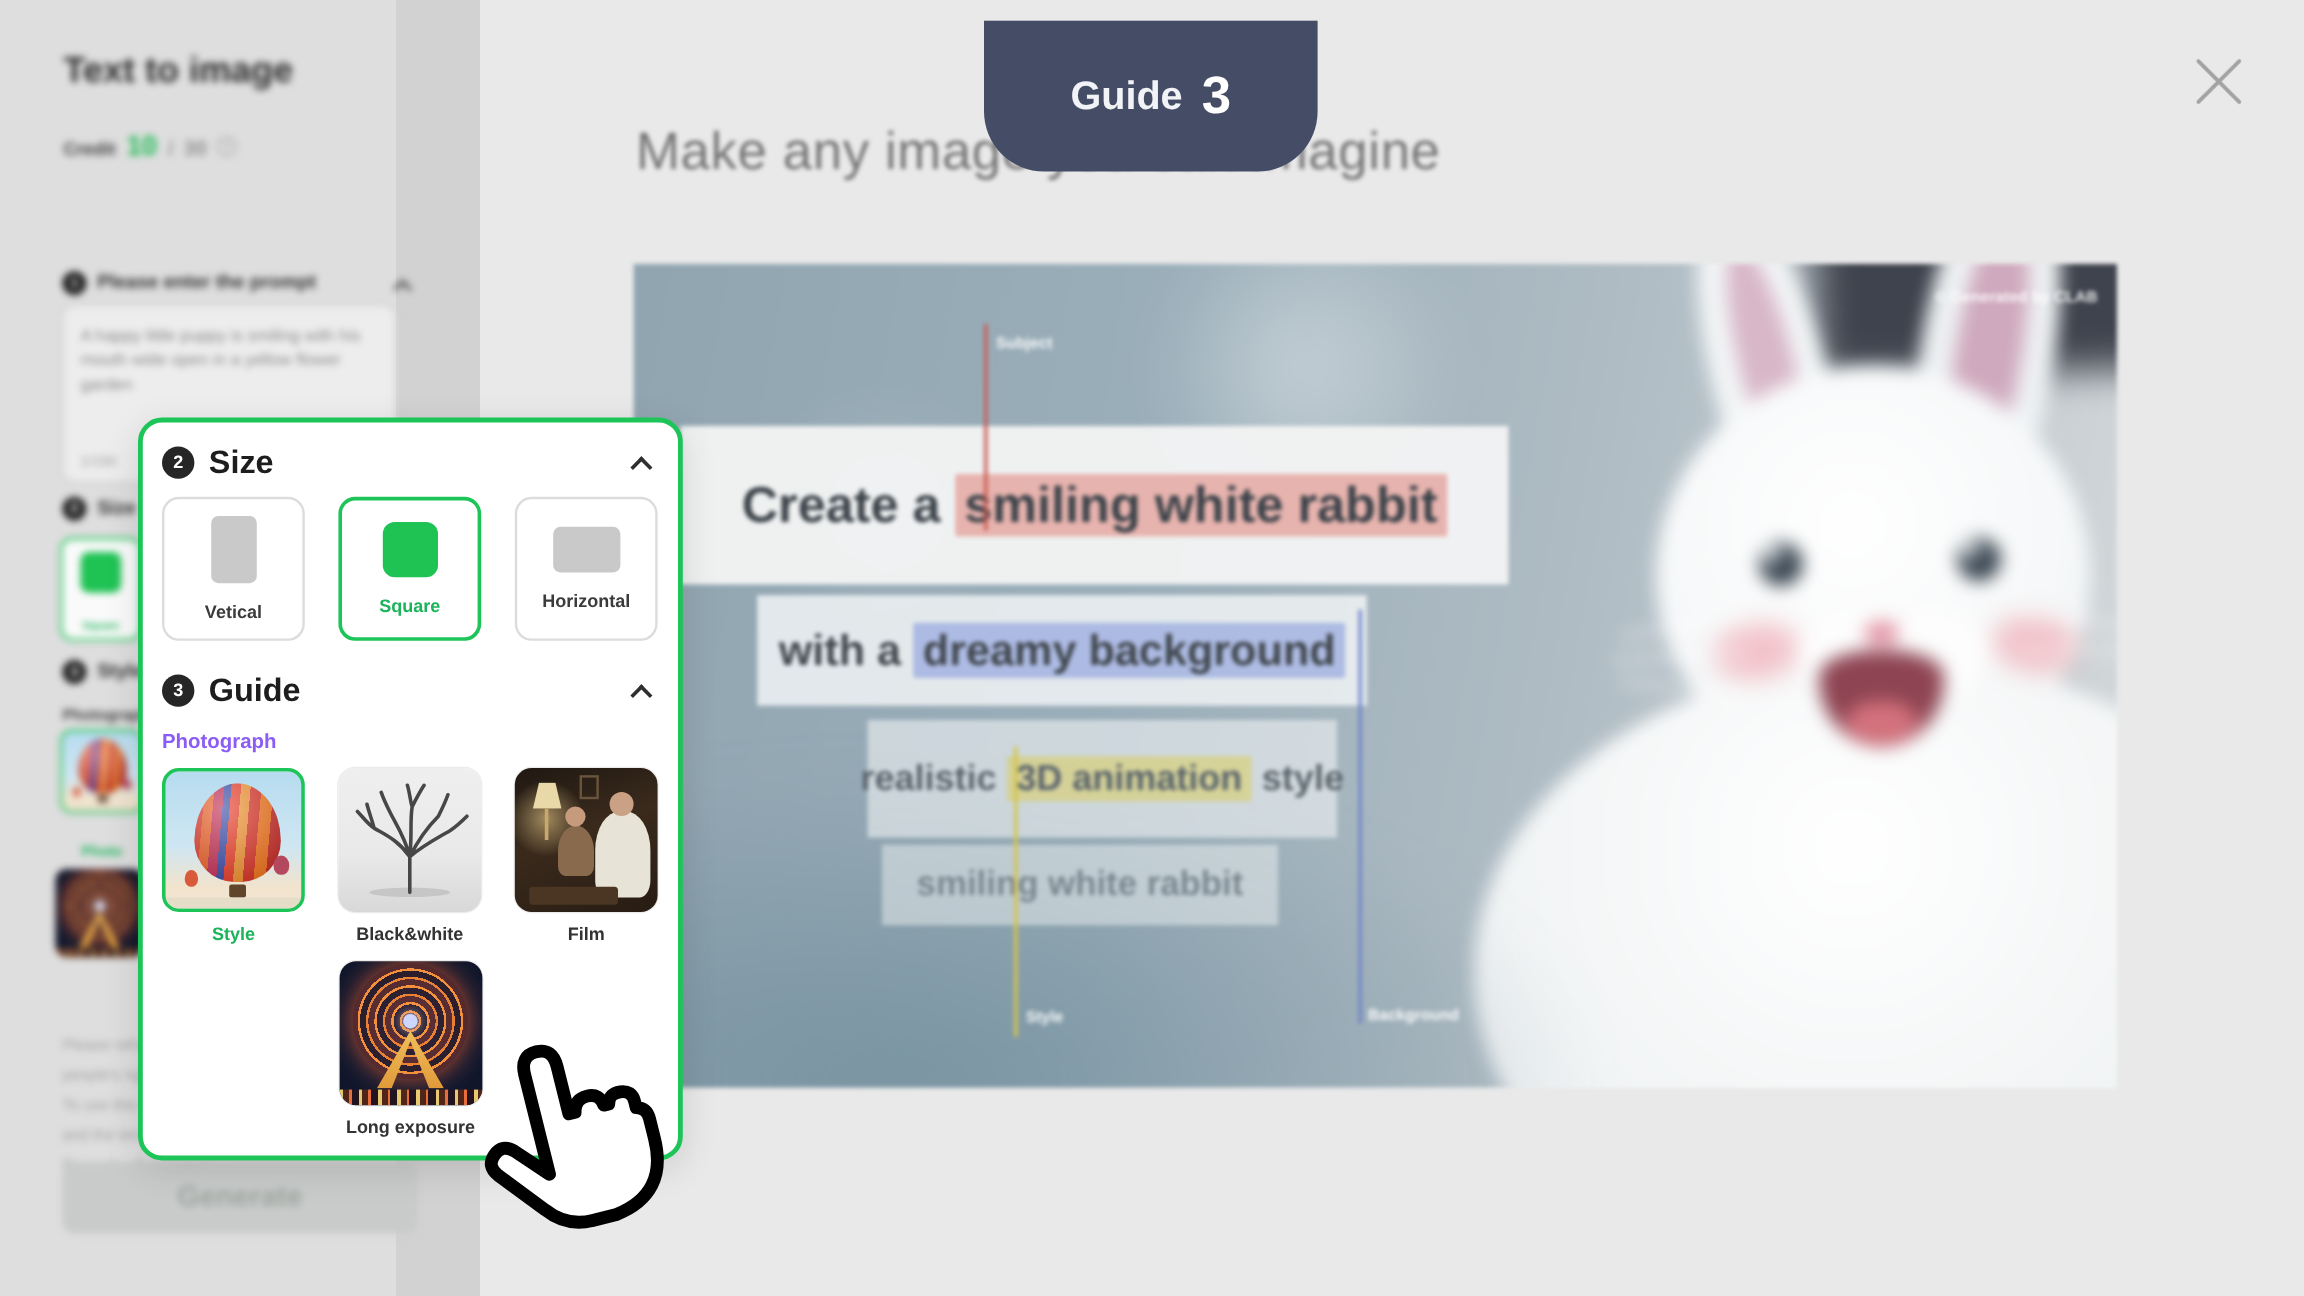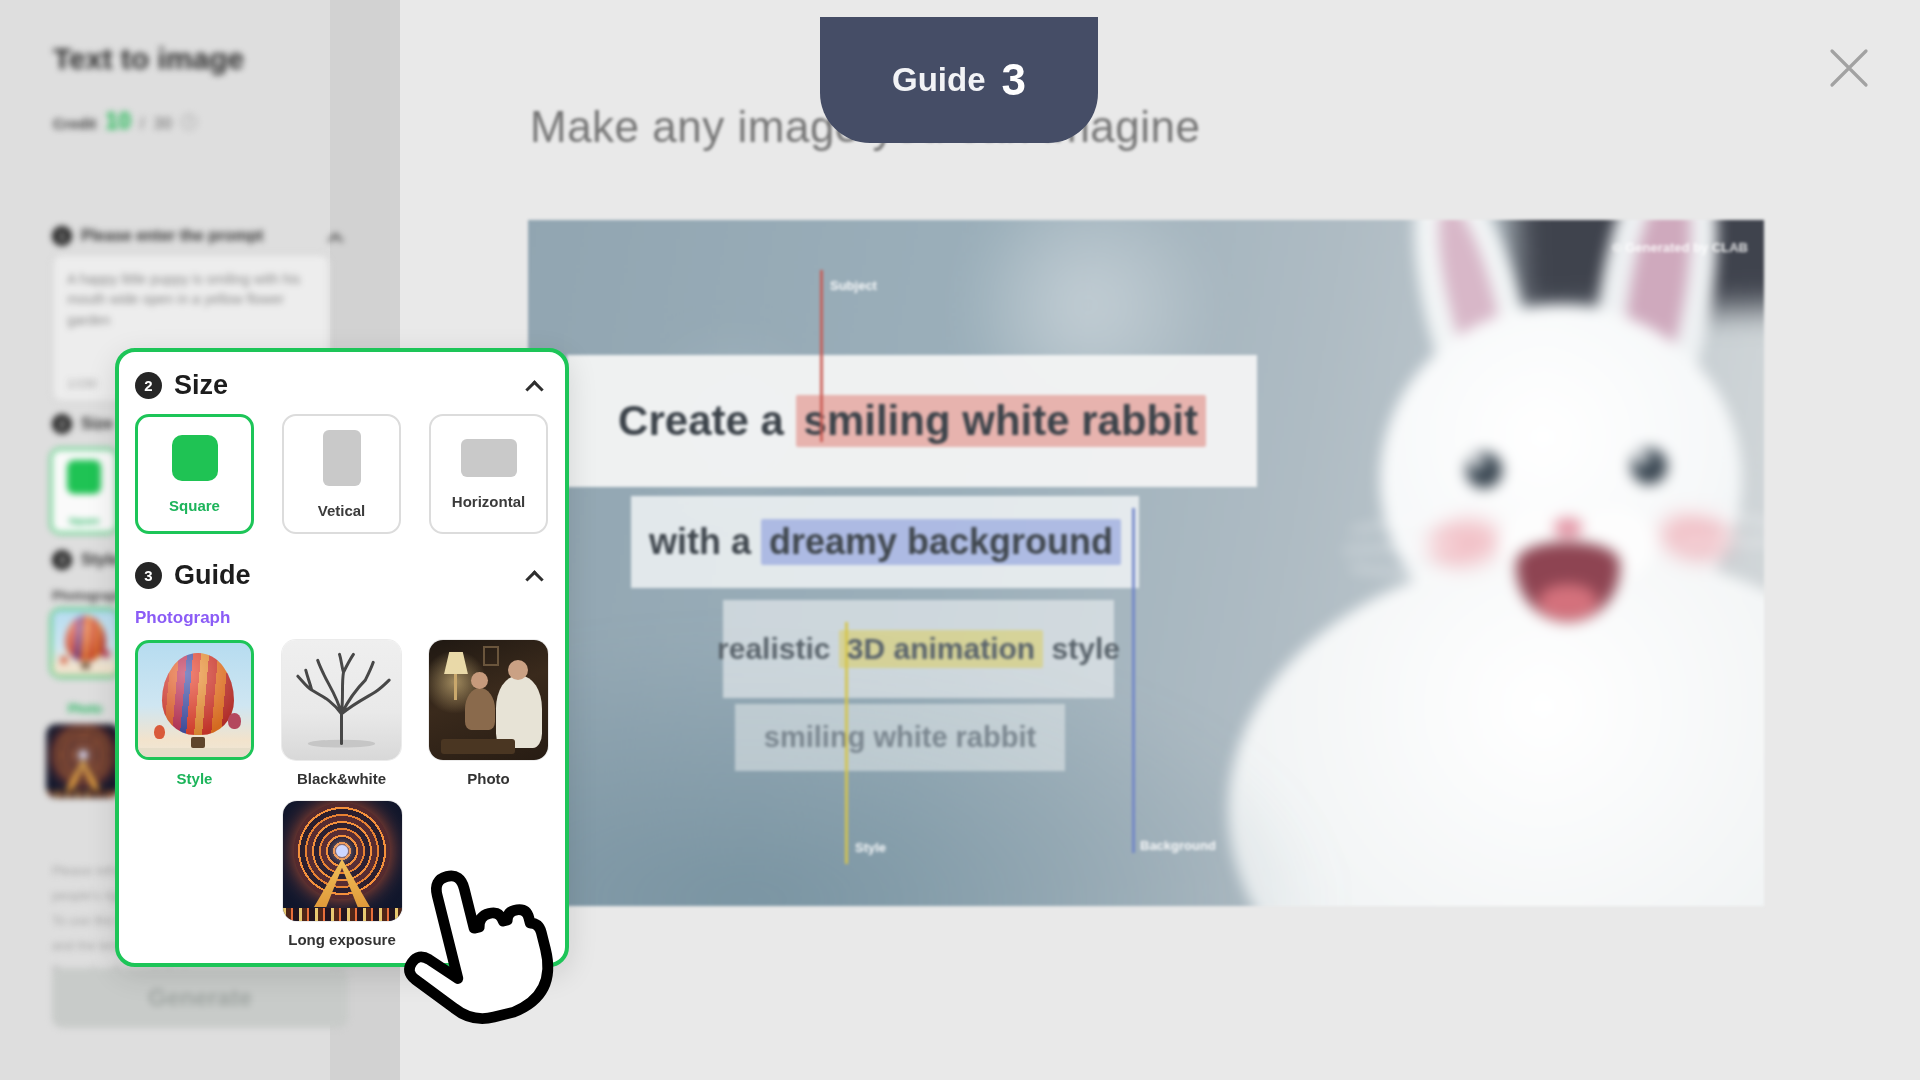--- a/index.html
+++ b/index.html
@@ -298,27 +298,27 @@
       </svg>
   </button>
 
   <div class="panel">
     <div class="p-head">
       <span class="p-badge">2</span>
       <span class="p-title">Size</span>
       <span class="p-chev"></span>
     </div>
     <div class="opt-row">
+      <div class="size-card">
+        <span class="ic-v"></span>
+        <span class="size-card-label">Vetical</span>
+      </div>
       <div class="size-card selected">
         <span class="ic-square"></span>
         <span class="size-card-label">Square</span>
-      </div>
-      <div class="size-card">
-        <span class="ic-v"></span>
-        <span class="size-card-label">Vetical</span>
       </div>
       <div class="size-card">
         <span class="ic-h"></span>
         <span class="size-card-label">Horizontal</span>
       </div>
     </div>
 
     <div class="p-head" style="margin-top:24px;">
       <span class="p-badge">3</span>
       <span class="p-title">Guide</span>
@@ -351,21 +351,21 @@
           <span class="film-glow"></span>
             <span class="film-shade"></span>
             <span class="film-pole"></span>
           <span class="film-frame"></span>
           <span class="film-p1"></span>
             <span class="film-p1h"></span>
           <span class="film-p2"></span>
             <span class="film-p2h"></span>
           <span class="film-table"></span>
         </div>
-        <span class="style-label">Photo</span>
+        <span class="style-label">Film</span>
       </div>
     </div>
 
     <div class="opt-row" style="margin-top:14px;justify-content:center;">
       <div class="style-item">
         <div class="thumb art-long">
           <span class="wheel"></span>
             <span class="wheel-support"></span>
             <span class="long-ground"></span>
         </div>

